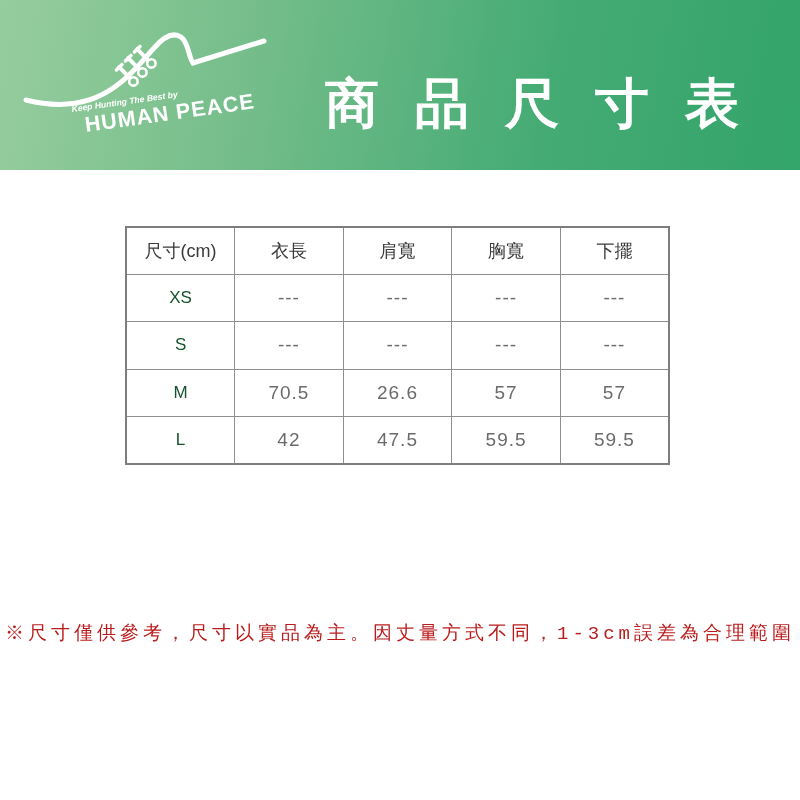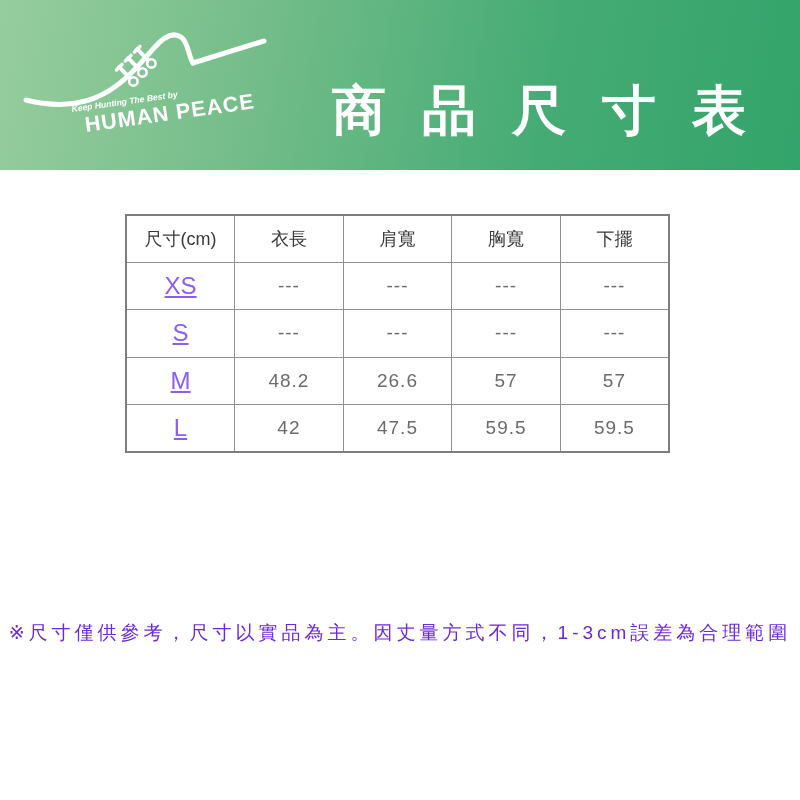--- a/index.html
+++ b/index.html
@@ -11,44 +11,44 @@
   
   .banner {
     position:absolute; left:0; top:0; width:800px; height:170px;
     background:linear-gradient(100deg,#97cd9e 0%,#74bd8a 32%,#45ab74 68%,#33a46b 100%);
   }
   .logo { position:absolute; left:12px; top:16px; width:270px; height:135px; }
   .banner-title {
     position:absolute; left:306px; top:0; width:460px; height:170px;
     display:flex; align-items:center; justify-content:center;
     color:#ffffff; font-size:54px; font-weight:700;
-    letter-spacing:36px; text-indent:18px; margin:12px; padding-top:14px;
+    letter-spacing:36px; text-indent:18px; margin:5px; padding-top:14px;
     white-space:nowrap;
   }
 
   
   .size-table {
-    position:absolute; left:125px; top:214px; width:545px;
+    position:absolute; left:125px; top:226px; width:545px;
     border-collapse:collapse; table-layout:fixed;
     border:2px solid #7e7e7e;
   }
   .size-table td {
     border:1px solid #8f8f8f; height:46.2px;
     text-align:center; vertical-align:middle;
     font-size:18px; color:#3c3c3c; padding:0;
   }
   .size-table td.head { font-size:18px; color:#3a3a3a; font-weight:400; }
-  .size-table td.size { color:#8b5cf6; font-size:24px;text-decoration:underline; }
+  .size-table td.size { color:#14532d; font-size:17px; }
   .size-table td.val  { color:#6b6b6b; font-size:19px; letter-spacing:1px; }
 
   
   .note {
     position:absolute; left:0; top:620px; width:800px;
-    text-align:center; color:#6d28d9; font-size:19px;
-    letter-spacing:4px; white-space:nowrap;
+    text-align:center; color:#b91c1c; font-size:19px;
+    letter-spacing:4px; white-space:nowrap;font-family:Liberation Mono, monospace;
   }
 </style>
 </head>
 <body>
 
 <div class="page">
 
   <div class="banner">
 
     <svg class="logo" viewBox="0 0 270 135">
@@ -94,21 +94,21 @@
       </tr>
       <tr>
         <td class="size">S</td>
         <td class="val">---</td>
         <td class="val">---</td>
         <td class="val">---</td>
         <td class="val">---</td>
       </tr>
       <tr>
         <td class="size">M</td>
-        <td class="val">48.2</td>
+        <td class="val">70.5</td>
         <td class="val">26.6</td>
         <td class="val">57</td>
         <td class="val">57</td>
       </tr>
       <tr>
         <td class="size">L</td>
         <td class="val">42</td>
         <td class="val">47.5</td>
         <td class="val">59.5</td>
         <td class="val">59.5</td>

